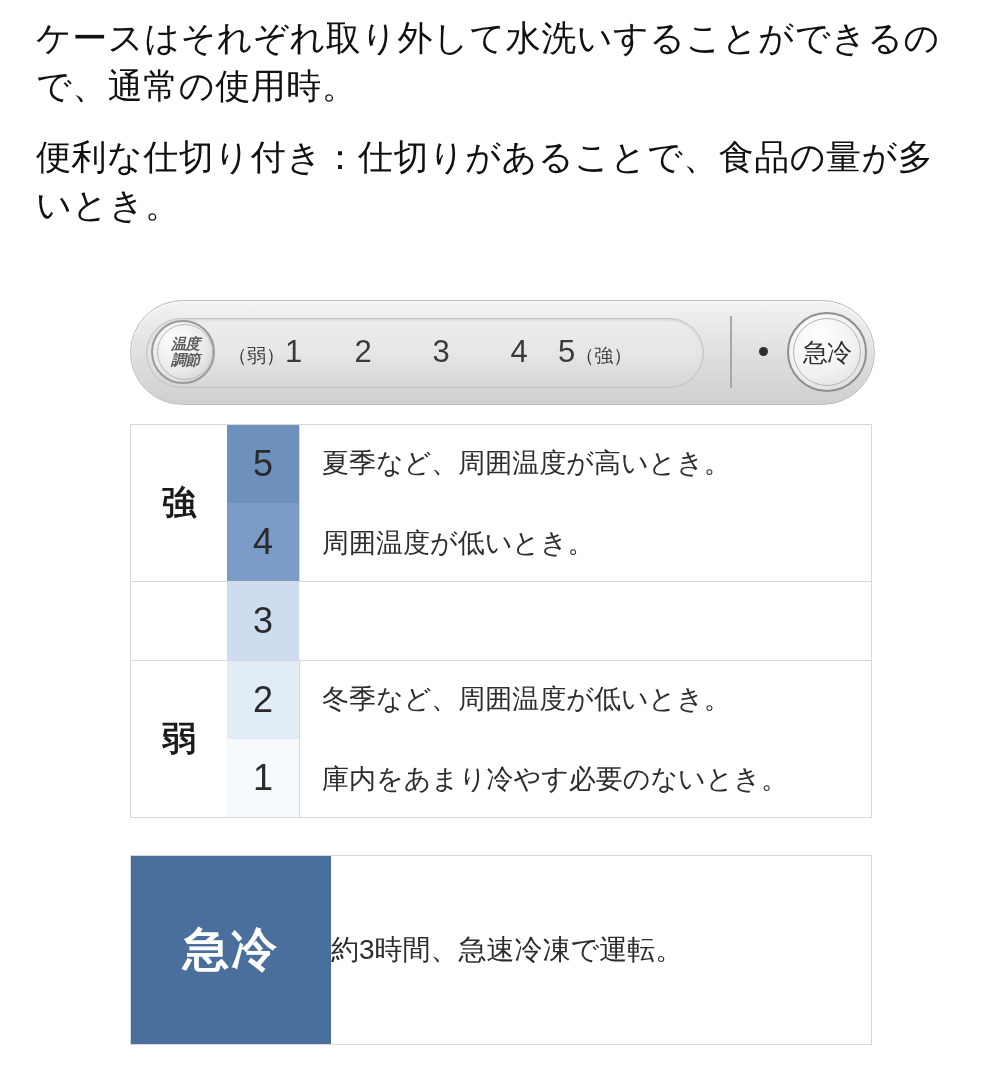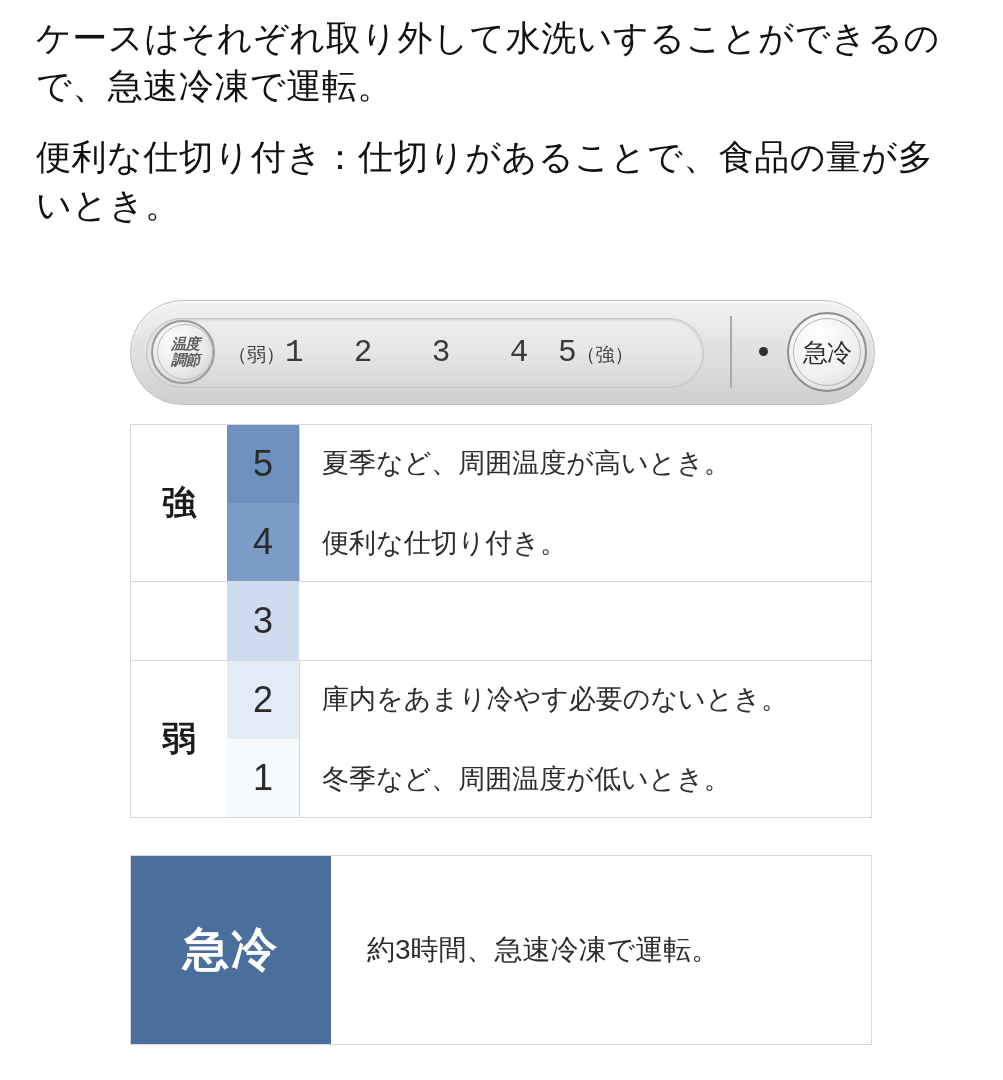--- a/index.html
+++ b/index.html
@@ -98,21 +98,20 @@
   }
   .scale {
     position: absolute;
     left: 98px;
     top: 22px;
     width: 470px;
     height: 60px;
     display: flex;
     align-items: center;
     gap: 0;
-    font-family: Liberation Mono, monospace;
   }
   .scale .tick {
     color: #3a3a3a;
     white-space: nowrap;
   }
   .scale .tick .big {
     font-size: 31px;
     font-weight: 400;
   }
   .scale .tick .small {
@@ -252,36 +251,35 @@
     color: #ffffff;
     display: flex;
     align-items: center;
     justify-content: center;
     font-size: 46px;
     font-weight: 700;
     letter-spacing: 2px;
   }
   .quick-text {
     flex: 1 1 auto;
-    padding-left: 36px;
     display: flex;
     flex-direction: column;
     justify-content: center;
     font-size: 28px;
     line-height: 1.55;
     color: #2d2d2d;
   }
 </style>
 </head>
 <body>
 
 <div class="page">
 
   <div class="copy">
-    <p>ケースはそれぞれ取り外して水洗いすることができるので、急速冷凍で運転。</p>
+    <p>ケースはそれぞれ取り外して水洗いすることができるので、通常の使用時。</p>
     <p>便利な仕切り付き：仕切りがあることで、食品の量が多いとき。</p>
   </div>
 
   <div class="dial-wrap">
     <div class="dial-outer"></div>
     <div class="dial-track"></div>
 
     <div class="knob">
       <div class="knob-inner">
         <span>温度</span>
@@ -320,40 +318,40 @@
   <div class="table">
 
     <div class="group">
       <div class="col-label">強</div>
       <div class="numstack">
         <div class="cell lv5">5</div>
         <div class="cell lv4">4</div>
       </div>
       <div class="col-text">
         <span class="line">夏季など、周囲温度が高いとき。</span>
-        <span class="line">便利な仕切り付き。</span>
+        <span class="line">周囲温度が低いとき。</span>
       </div>
     </div>
 
     <div class="group">
       <div class="col-label"></div>
       <div class="numstack">
         <div class="cell lv3">3</div>
       </div>
     </div>
 
     <div class="group">
       <div class="col-label">弱</div>
       <div class="numstack">
         <div class="cell lv2">2</div>
         <div class="cell lv1">1</div>
       </div>
       <div class="col-text">
+        <span class="line">冬季など、周囲温度が低いとき。</span>
         <span class="line">庫内をあまり冷やす必要のないとき。</span>
-        <span class="line">冬季など、周囲温度が低いとき。</span>
       </div>
     </div>
   </div>
 
   <div class="quick">
     <div class="quick-label">急冷</div>
     <div class="quick-text">
       <span>約3時間、急速冷凍で運転。</span>
     </div>
   </div>

